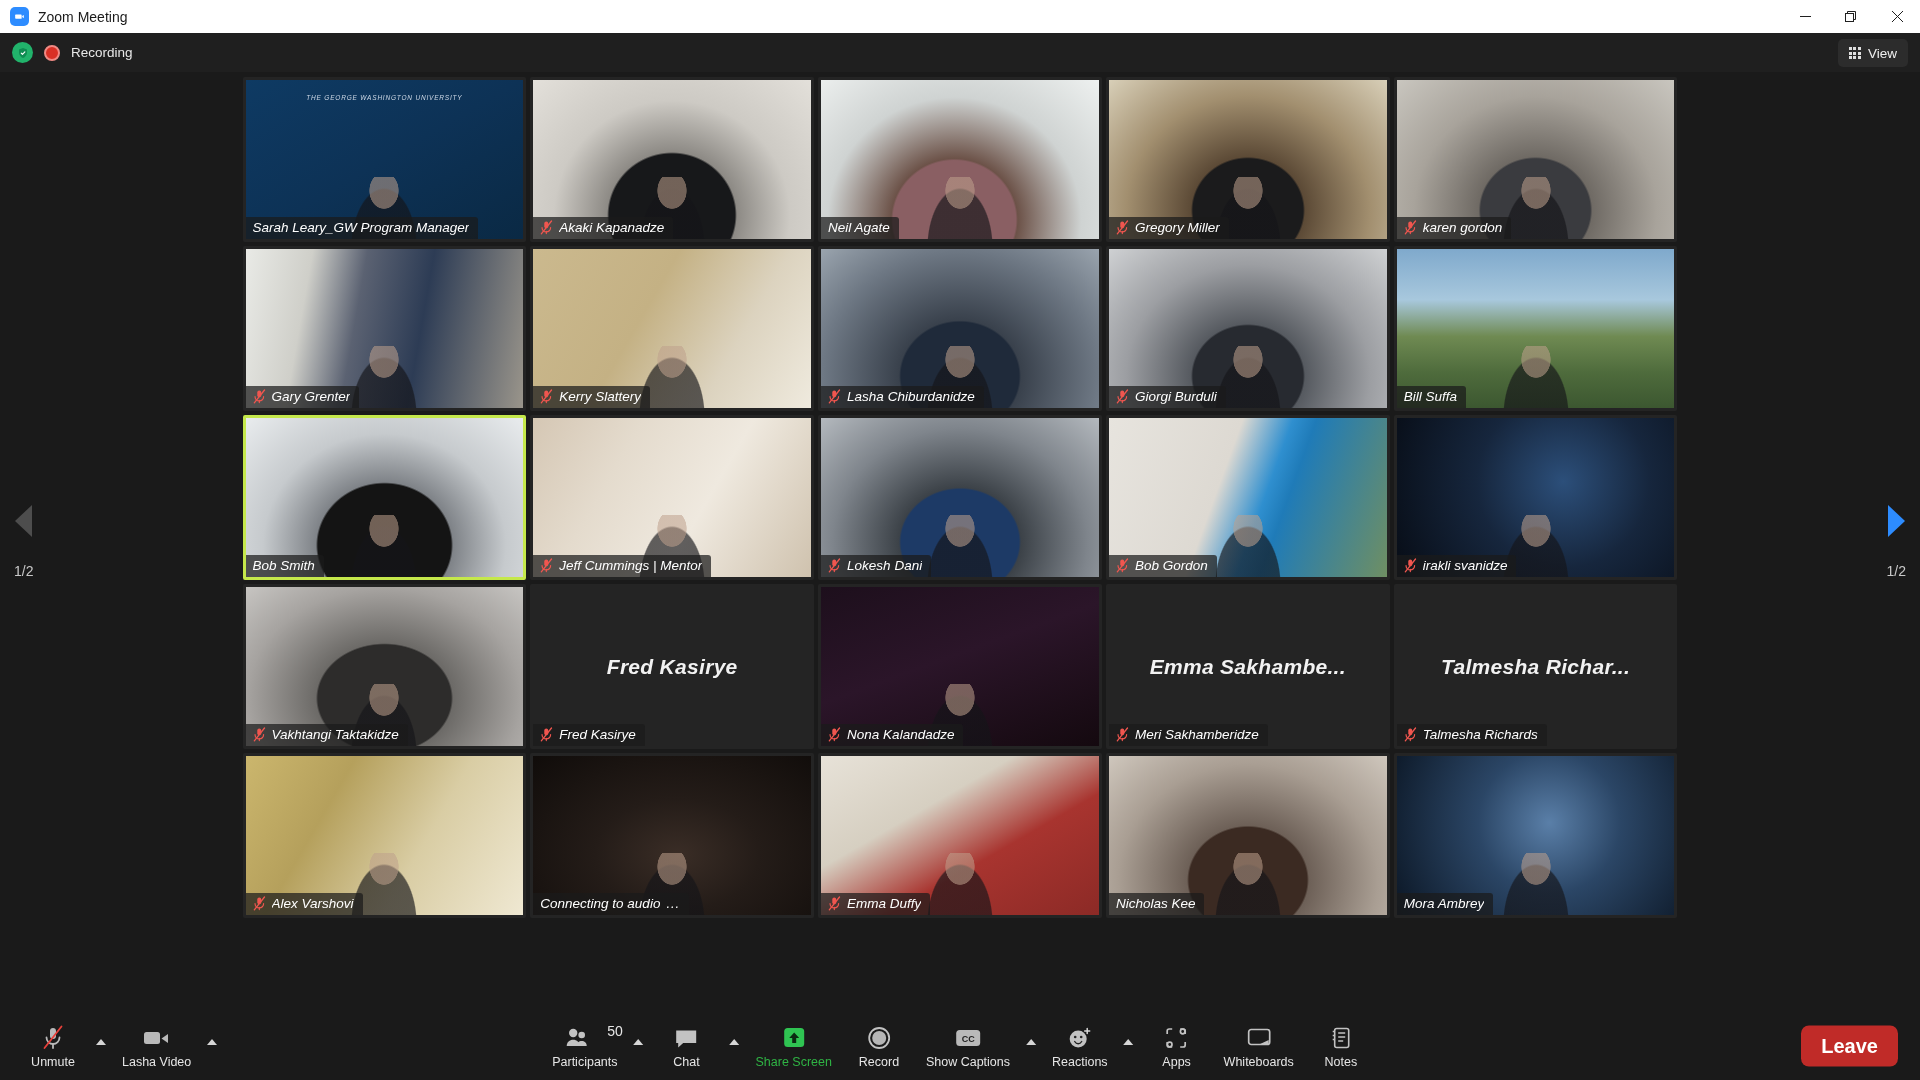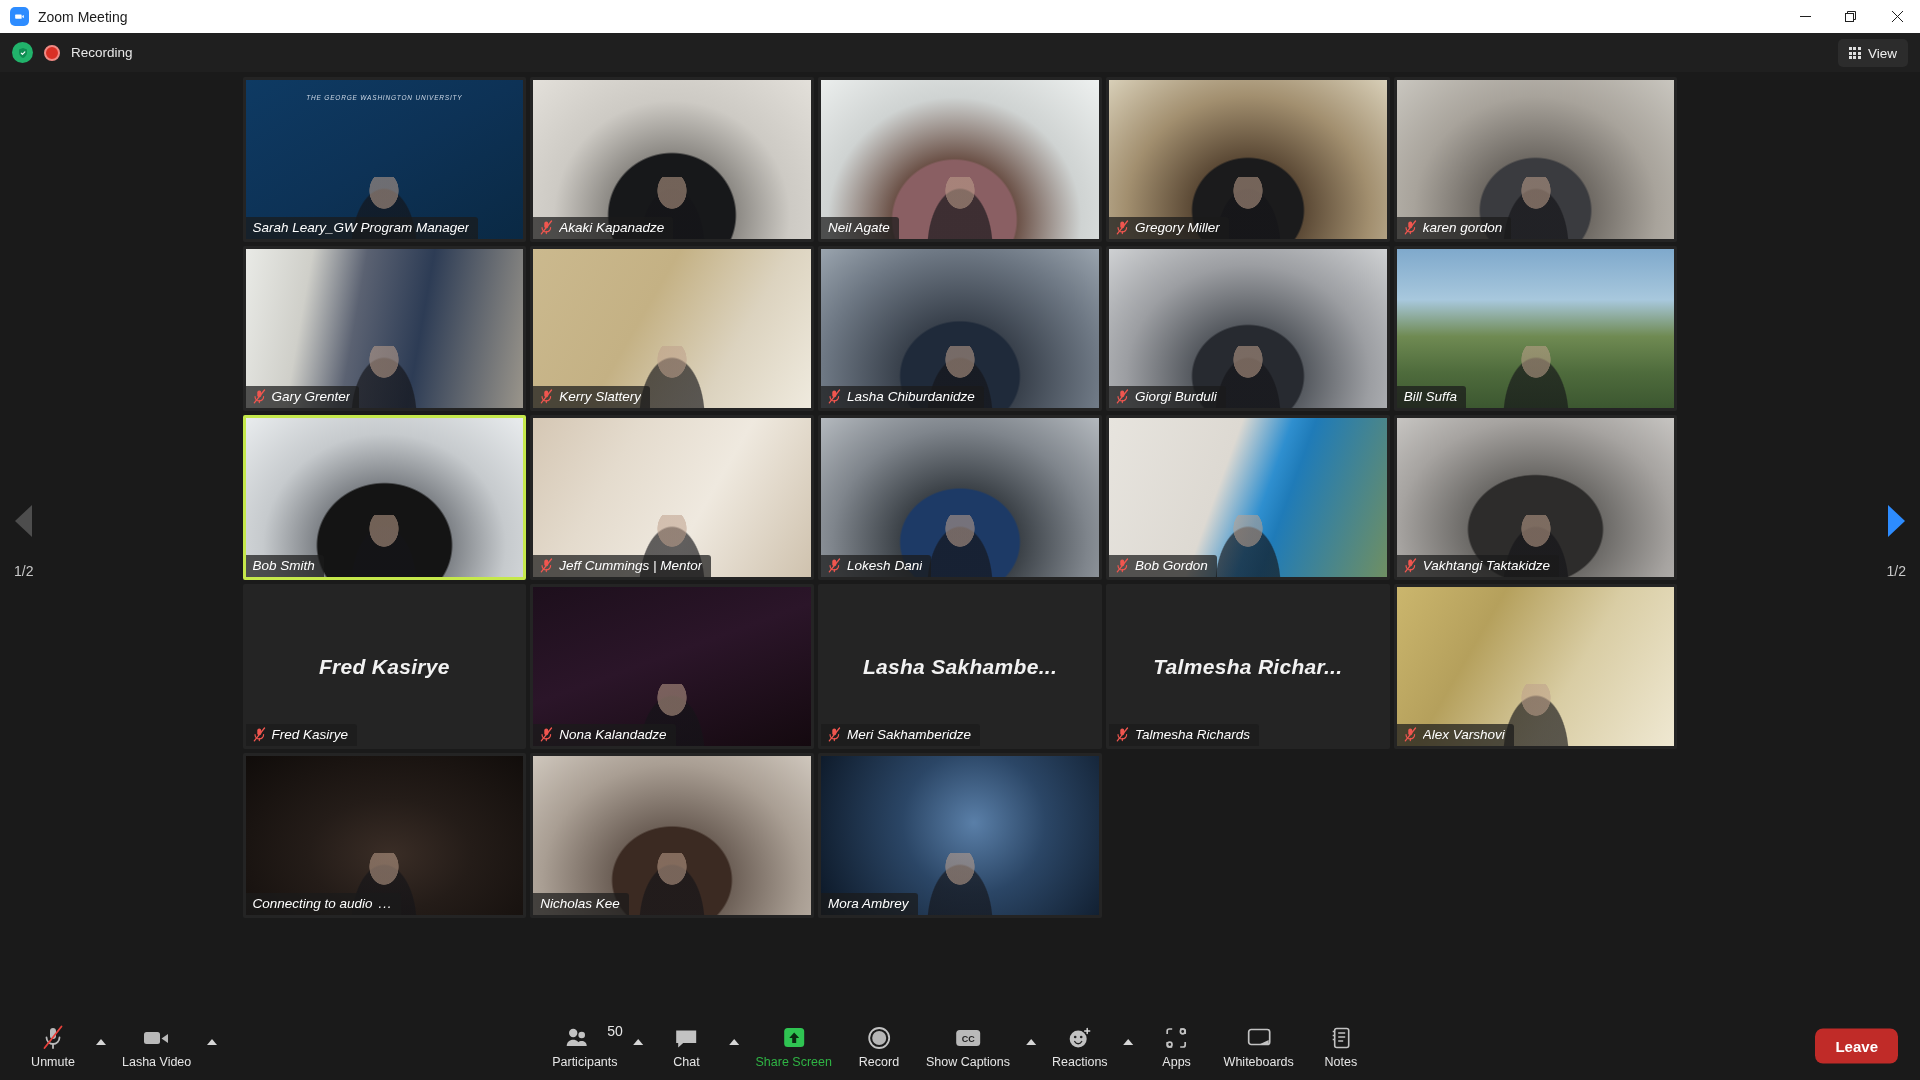--- a/index.html
+++ b/index.html
@@ -122,21 +122,21 @@
     width:22px; height:38px; display:flex; align-items:center; justify-content:center;
     cursor:pointer; margin-top:2px;
   }
   .caret-glyph {
     width:0;height:0;border-left:5px solid transparent;border-right:5px solid transparent;
     border-bottom:6px solid #d6d6d6;
   }
   #participants-count { font-size:14px; color:#e6e6e6; margin-left:21px; }
   #leave-btn {
     position:absolute; right:22px; top:50%; transform:translateY(-50%);
-    background:#c02b28; color:#fff; font-size:15px; font-weight:bold;
+    background:#c02b28; color:#fff; font-size:20px; font-weight:bold;
     padding:9px 20px; border-radius:8px; cursor:pointer; border:none;
     font-family:"Liberation Sans", sans-serif;
   }
 </style>
 </head>
 <body>
 
 <div id="titlebar">
   <div id="title-left">
     <div id="zoom-logo">
@@ -375,20 +375,35 @@
               <rect x="4.6" y="1.6" width="4.3" height="7.2" rx="2.15" fill="#f0564f"></rect>
               <path d="M2.2 8.2a4.6 4.6 0 0 0 9.2 0" stroke="#f0564f" stroke-width="1.3" fill="none" stroke-linecap="round"></path>
               <path d="M6.8 12.2v2.3" stroke="#f0564f" stroke-width="1.3" stroke-linecap="round"></path>
               <path d="M1.4 14.8 L12.4 1.0" stroke="#f0564f" stroke-width="1.4" stroke-linecap="round"></path>
             </svg>
           </span>
           <span class="nm">Bob Gordon</span>
         </div>
       </div>
       <div class="tile">
+        <div class="tile-bg" style="background: radial-gradient(circle at 60% 40%, rgb(44, 79, 122) 0%, rgb(22, 38, 61) 45%, rgb(7, 12, 21) 100%);"></div>
+        <div style="position: absolute; left: 50%; bottom: 0px; transform: translateX(-50%); width: 78px; height: 62px; background: radial-gradient(at 50% 22%, rgba(190, 160, 140, 0.55) 0px, rgba(190, 160, 140, 0.55) 26%, rgba(0, 0, 0, 0) 27%), radial-gradient(at 50% 115%, rgba(20, 20, 24, 0.65) 0px, rgba(20, 20, 24, 0.65) 58%, rgba(0, 0, 0, 0) 60%);"></div>
+        <div class="namebar">
+          <span style="display: flex; width: 13px; height: 15px;">
+            <svg class="mute-ico" viewBox="0 0 14 16" aria-hidden="true">
+              <rect x="4.6" y="1.6" width="4.3" height="7.2" rx="2.15" fill="#f0564f"></rect>
+              <path d="M2.2 8.2a4.6 4.6 0 0 0 9.2 0" stroke="#f0564f" stroke-width="1.3" fill="none" stroke-linecap="round"></path>
+              <path d="M6.8 12.2v2.3" stroke="#f0564f" stroke-width="1.3" stroke-linecap="round"></path>
+              <path d="M1.4 14.8 L12.4 1.0" stroke="#f0564f" stroke-width="1.4" stroke-linecap="round"></path>
+            </svg>
+          </span>
+          <span class="nm">irakli svanidze</span>
+        </div>
+      </div>
+      <div class="tile">
         <div class="tile-bg" style="background: radial-gradient(at 50% 70%, rgb(45, 44, 43) 0%, rgb(45, 44, 43) 34%, rgb(108, 106, 103) 35%, rgb(166, 163, 160) 70%, rgb(199, 197, 194) 100%);"></div>
         <div style="position: absolute; left: 50%; bottom: 0px; transform: translateX(-50%); width: 78px; height: 62px; background: radial-gradient(at 50% 22%, rgba(190, 160, 140, 0.55) 0px, rgba(190, 160, 140, 0.55) 26%, rgba(0, 0, 0, 0) 27%), radial-gradient(at 50% 115%, rgba(20, 20, 24, 0.65) 0px, rgba(20, 20, 24, 0.65) 58%, rgba(0, 0, 0, 0) 60%);"></div>
         <div class="namebar">
           <span style="display: flex; width: 13px; height: 15px;">
             <svg class="mute-ico" viewBox="0 0 14 16" aria-hidden="true">
               <rect x="4.6" y="1.6" width="4.3" height="7.2" rx="2.15" fill="#f0564f"></rect>
               <path d="M2.2 8.2a4.6 4.6 0 0 0 9.2 0" stroke="#f0564f" stroke-width="1.3" fill="none" stroke-linecap="round"></path>
               <path d="M6.8 12.2v2.3" stroke="#f0564f" stroke-width="1.3" stroke-linecap="round"></path>
               <path d="M1.4 14.8 L12.4 1.0" stroke="#f0564f" stroke-width="1.4" stroke-linecap="round"></path>
             </svg>
@@ -421,21 +436,21 @@
               <path d="M2.2 8.2a4.6 4.6 0 0 0 9.2 0" stroke="#f0564f" stroke-width="1.3" fill="none" stroke-linecap="round"></path>
               <path d="M6.8 12.2v2.3" stroke="#f0564f" stroke-width="1.3" stroke-linecap="round"></path>
               <path d="M1.4 14.8 L12.4 1.0" stroke="#f0564f" stroke-width="1.4" stroke-linecap="round"></path>
             </svg>
           </span>
           <span class="nm">Nona Kalandadze</span>
         </div>
       </div>
       <div class="tile">
         <div class="tile-bg" style="background: rgb(36, 36, 36);"></div>
-        <div class="tile-name-only">Lasha  Sakhambe...</div>
+        <div class="tile-name-only">Emma  Sakhambe...</div>
         <div class="namebar">
           <span style="display: flex; width: 13px; height: 15px;">
             <svg class="mute-ico" viewBox="0 0 14 16" aria-hidden="true">
               <rect x="4.6" y="1.6" width="4.3" height="7.2" rx="2.15" fill="#f0564f"></rect>
               <path d="M2.2 8.2a4.6 4.6 0 0 0 9.2 0" stroke="#f0564f" stroke-width="1.3" fill="none" stroke-linecap="round"></path>
               <path d="M6.8 12.2v2.3" stroke="#f0564f" stroke-width="1.3" stroke-linecap="round"></path>
               <path d="M1.4 14.8 L12.4 1.0" stroke="#f0564f" stroke-width="1.4" stroke-linecap="round"></path>
             </svg>
           </span>
           <span class="nm">Meri Sakhamberidze</span>
@@ -470,20 +485,35 @@
           </span>
           <span class="nm">Alex Varshovi</span>
         </div>
       </div>
       <div class="tile">
         <div class="tile-bg" style="background: radial-gradient(at 52% 62%, rgb(58, 45, 38) 0%, rgb(36, 28, 24) 40%, rgb(16, 12, 10) 100%);"></div>
         <div style="position: absolute; left: 50%; bottom: 0px; transform: translateX(-50%); width: 78px; height: 62px; background: radial-gradient(at 50% 22%, rgba(190, 160, 140, 0.55) 0px, rgba(190, 160, 140, 0.55) 26%, rgba(0, 0, 0, 0) 27%), radial-gradient(at 50% 115%, rgba(20, 20, 24, 0.65) 0px, rgba(20, 20, 24, 0.65) 58%, rgba(0, 0, 0, 0) 60%);"></div>
         <div class="namebar">
           <span class="nm">Connecting to audio</span>
           <span class="conn-dots">...</span>
+        </div>
+      </div>
+      <div class="tile">
+        <div class="tile-bg" style="background: linear-gradient(150deg, rgb(231, 226, 216) 0%, rgb(214, 207, 193) 35%, rgb(168, 52, 47) 62%, rgb(140, 42, 38) 100%);"></div>
+        <div style="position: absolute; left: 50%; bottom: 0px; transform: translateX(-50%); width: 78px; height: 62px; background: radial-gradient(at 50% 22%, rgba(190, 160, 140, 0.55) 0px, rgba(190, 160, 140, 0.55) 26%, rgba(0, 0, 0, 0) 27%), radial-gradient(at 50% 115%, rgba(20, 20, 24, 0.65) 0px, rgba(20, 20, 24, 0.65) 58%, rgba(0, 0, 0, 0) 60%);"></div>
+        <div class="namebar">
+          <span style="display: flex; width: 13px; height: 15px;">
+            <svg class="mute-ico" viewBox="0 0 14 16" aria-hidden="true">
+              <rect x="4.6" y="1.6" width="4.3" height="7.2" rx="2.15" fill="#f0564f"></rect>
+              <path d="M2.2 8.2a4.6 4.6 0 0 0 9.2 0" stroke="#f0564f" stroke-width="1.3" fill="none" stroke-linecap="round"></path>
+              <path d="M6.8 12.2v2.3" stroke="#f0564f" stroke-width="1.3" stroke-linecap="round"></path>
+              <path d="M1.4 14.8 L12.4 1.0" stroke="#f0564f" stroke-width="1.4" stroke-linecap="round"></path>
+            </svg>
+          </span>
+          <span class="nm">Emma Duffy</span>
         </div>
       </div>
       <div class="tile">
         <div class="tile-bg" style="background: radial-gradient(at 50% 78%, rgb(59, 42, 34) 0%, rgb(59, 42, 34) 30%, rgb(109, 96, 87) 31%, rgb(169, 158, 147) 66%, rgb(207, 199, 189) 100%);"></div>
         <div style="position: absolute; left: 50%; bottom: 0px; transform: translateX(-50%); width: 78px; height: 62px; background: radial-gradient(at 50% 22%, rgba(190, 160, 140, 0.55) 0px, rgba(190, 160, 140, 0.55) 26%, rgba(0, 0, 0, 0) 27%), radial-gradient(at 50% 115%, rgba(20, 20, 24, 0.65) 0px, rgba(20, 20, 24, 0.65) 58%, rgba(0, 0, 0, 0) 60%);"></div>
         <div class="namebar">
           <span class="nm">Nicholas Kee</span>
         </div>
       </div>
       <div class="tile">

